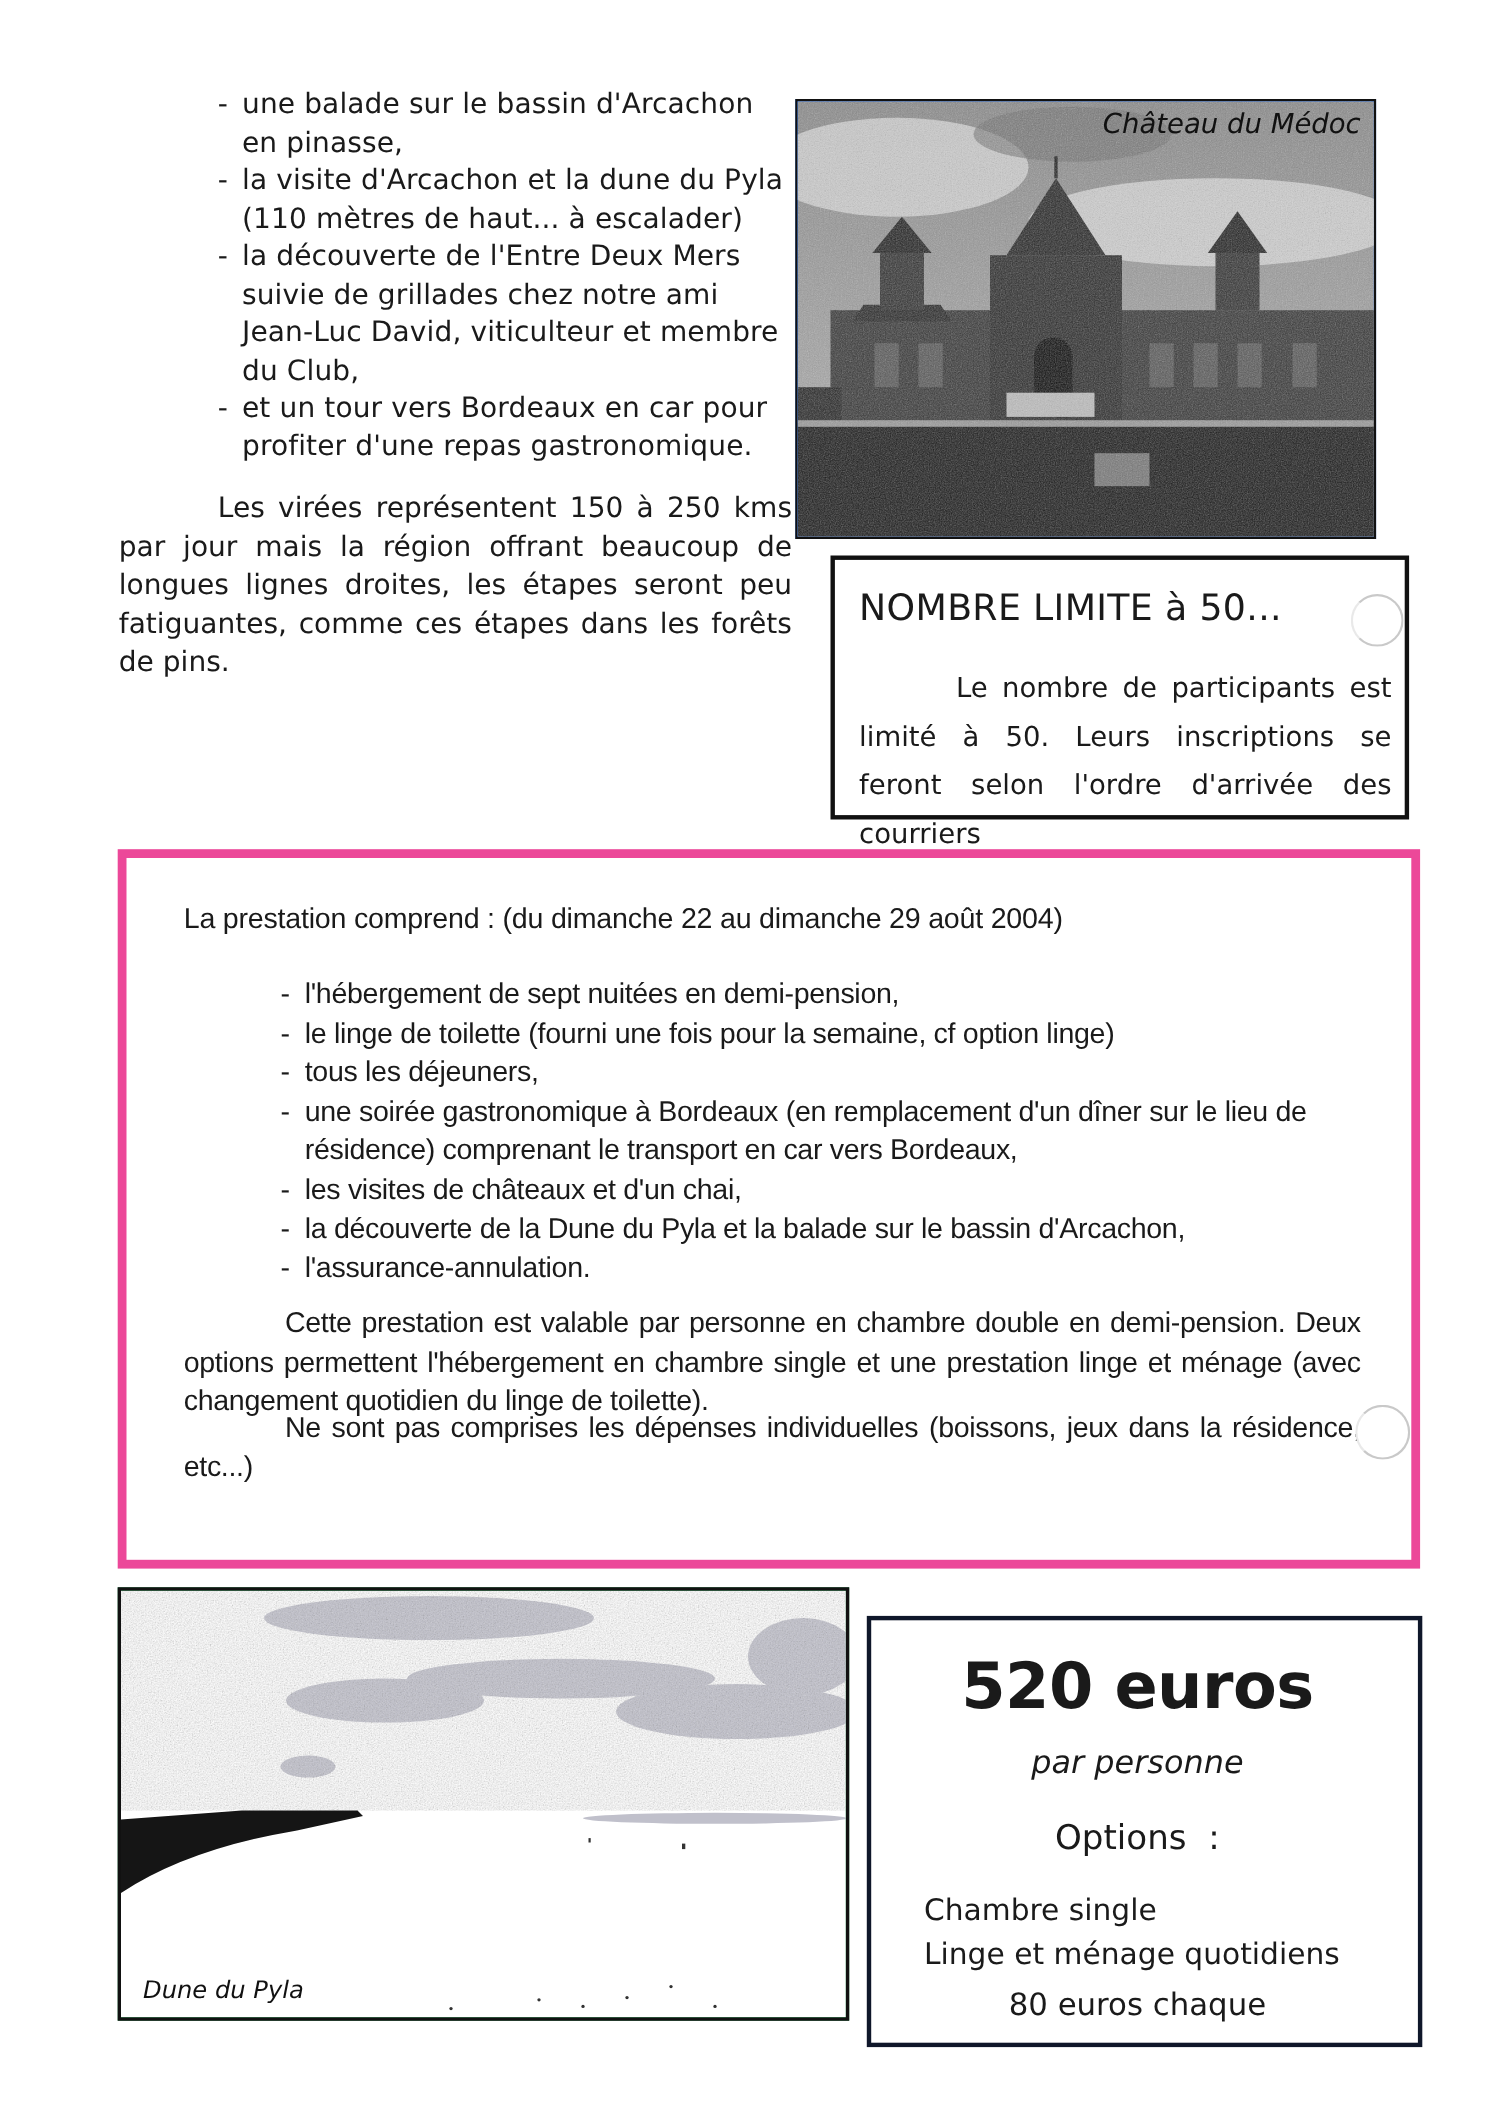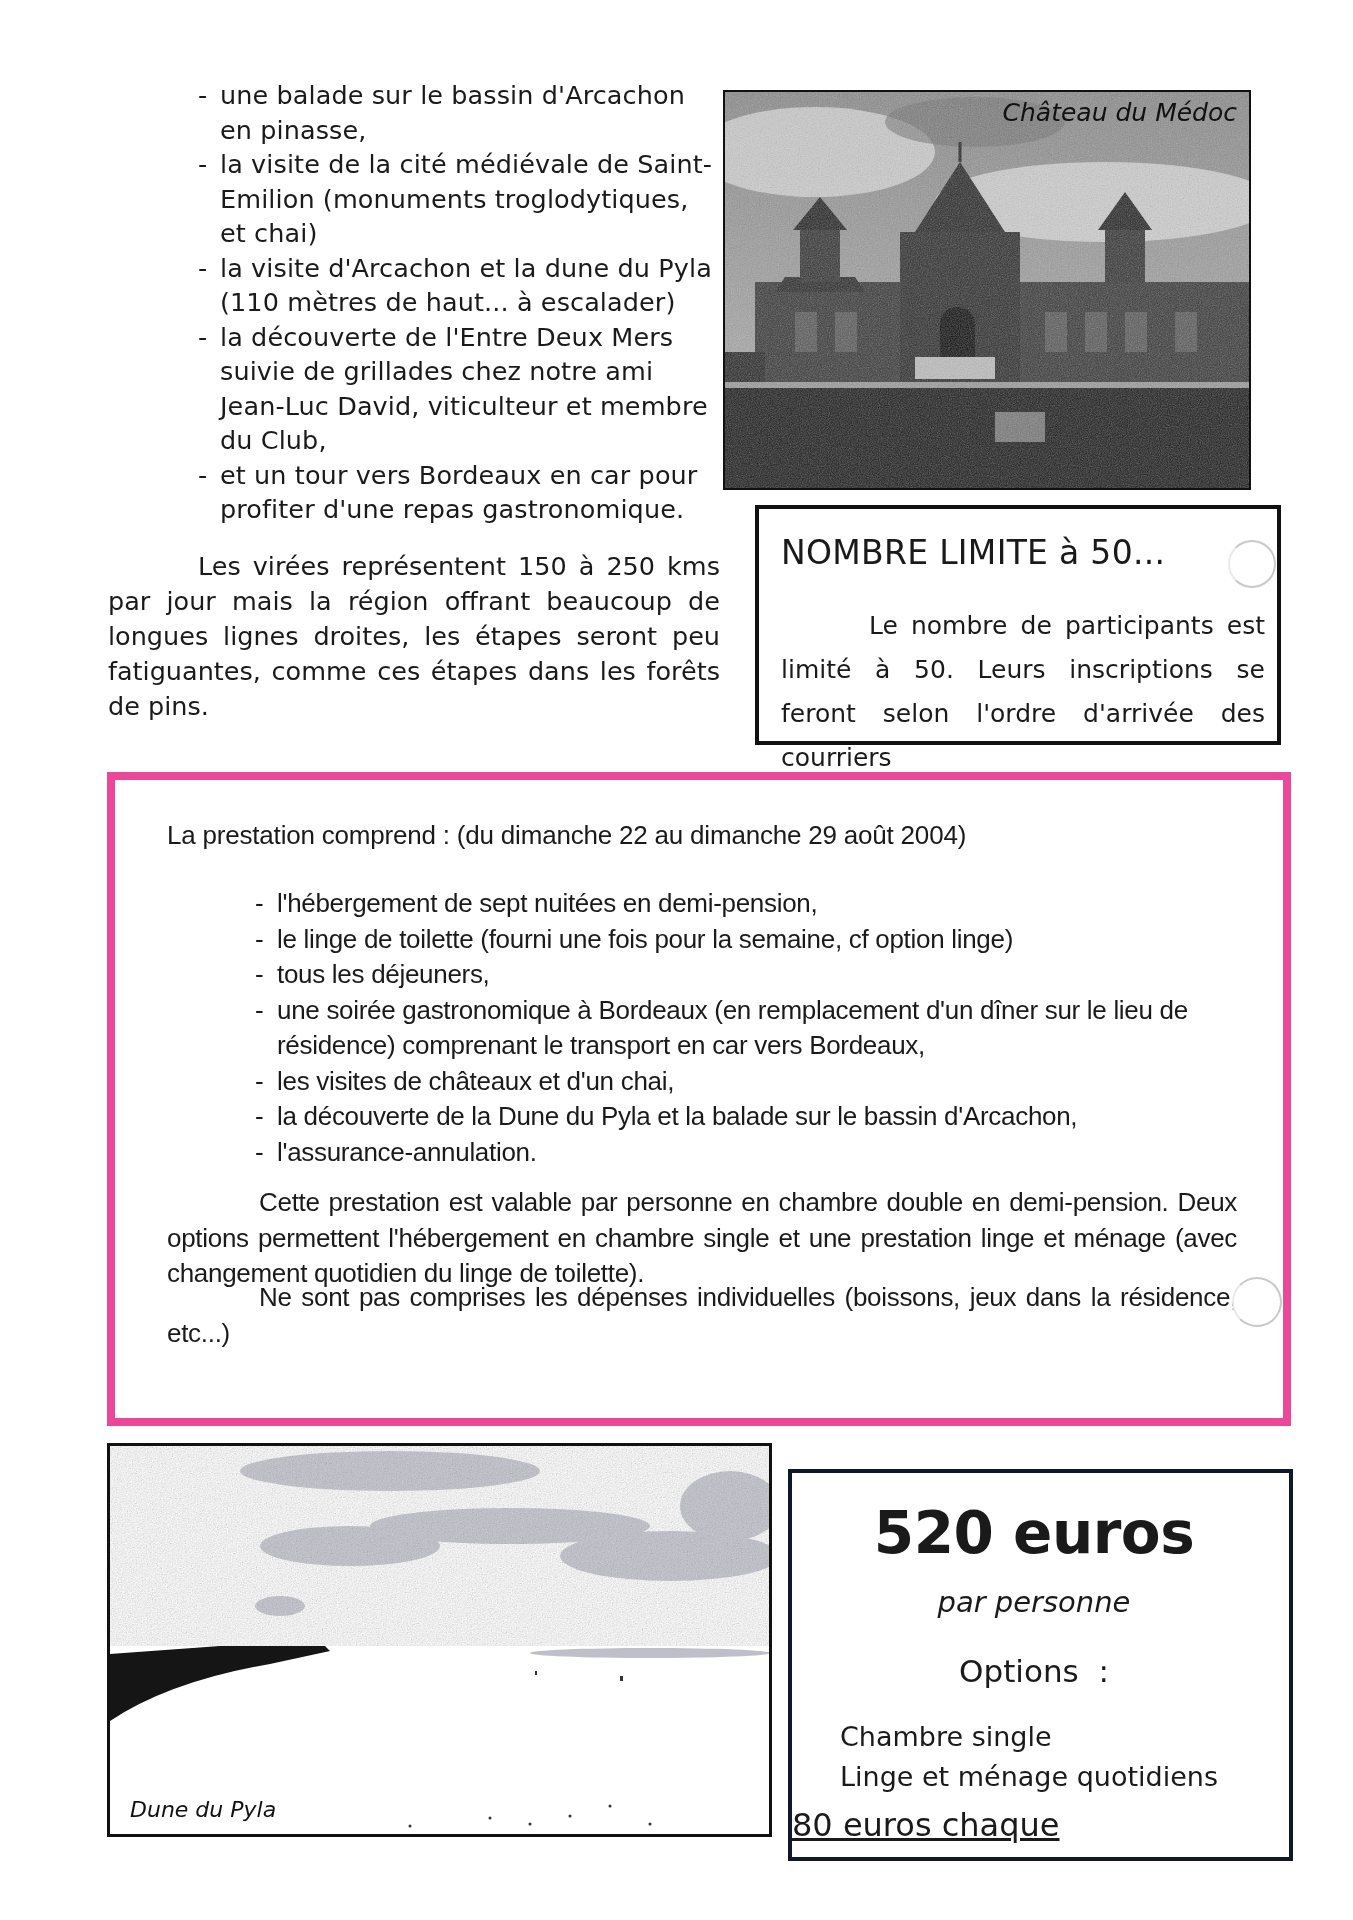--- a/index.html
+++ b/index.html
@@ -47,29 +47,28 @@
   #dune-caption { left: 20px; bottom: 12px; font-size: 22px; }
 
   
   #price-box { left: 788px; top: 1469px; width: 484px; height: 384px; border: 4px solid #0f172a; padding-left: 13px; }
   #price-main { left: 0; width: 484px; top: 26px; text-align: center; font-family: "DejaVu Sans", sans-serif; font-weight: bold; font-size: 58px; letter-spacing: -0.5px; }
   #price-sub { left: 0; width: 484px; top: 112px; text-align: center; font-size: 29px; padding-left: 0; font-style: italic; }
   #options-head { left: 0; width: 484px; top: 180px; text-align: center; font-size: 31px; }
   #options-head .u { text-underline-offset: 4px; }
   #opt-list { left: 48px; top: 244px; list-style: none; margin:0; padding:0; }
   #opt-list li { font-size: 27px; line-height: 40px; }
-  #opt-price { left: 0; width: 484px; top: 333px; text-align: left; font-size: 32px; text-decoration: underline; }
+  #opt-price { left: 0; width: 484px; top: 333px; text-align: center; font-size: 28px; }
 </style>
 </head>
 <body>
 
 <div id="left-col" class="abs">
   <ul class="bullets">
     <li>une balade sur le bassin d'Arcachon en pinasse,</li>
-    <li>la visite de la cité médiévale de Saint-Emilion (monuments troglodytiques, et chai)</li>
     <li>la visite d'Arcachon et la dune du Pyla (110 mètres de haut... à escalader)</li>
     <li>la découverte de l'Entre Deux Mers suivie de grillades chez notre ami Jean-Luc David, viticulteur et membre du Club,</li>
     <li>et un tour vers Bordeaux en car pour profiter d'une repas gastronomique.</li>
   </ul>
   <p class="para"><span class="indent"></span><span>Les virées représentent 150 à 250 kms par jour mais la région offrant beaucoup de longues lignes droites, les étapes seront peu fatiguantes, comme ces étapes dans les forêts de pins.</span></p>
 </div>
 
 <div id="chateau" class="abs">
   <svg width="524" height="396" viewBox="0 0 524 396">
     <defs>

